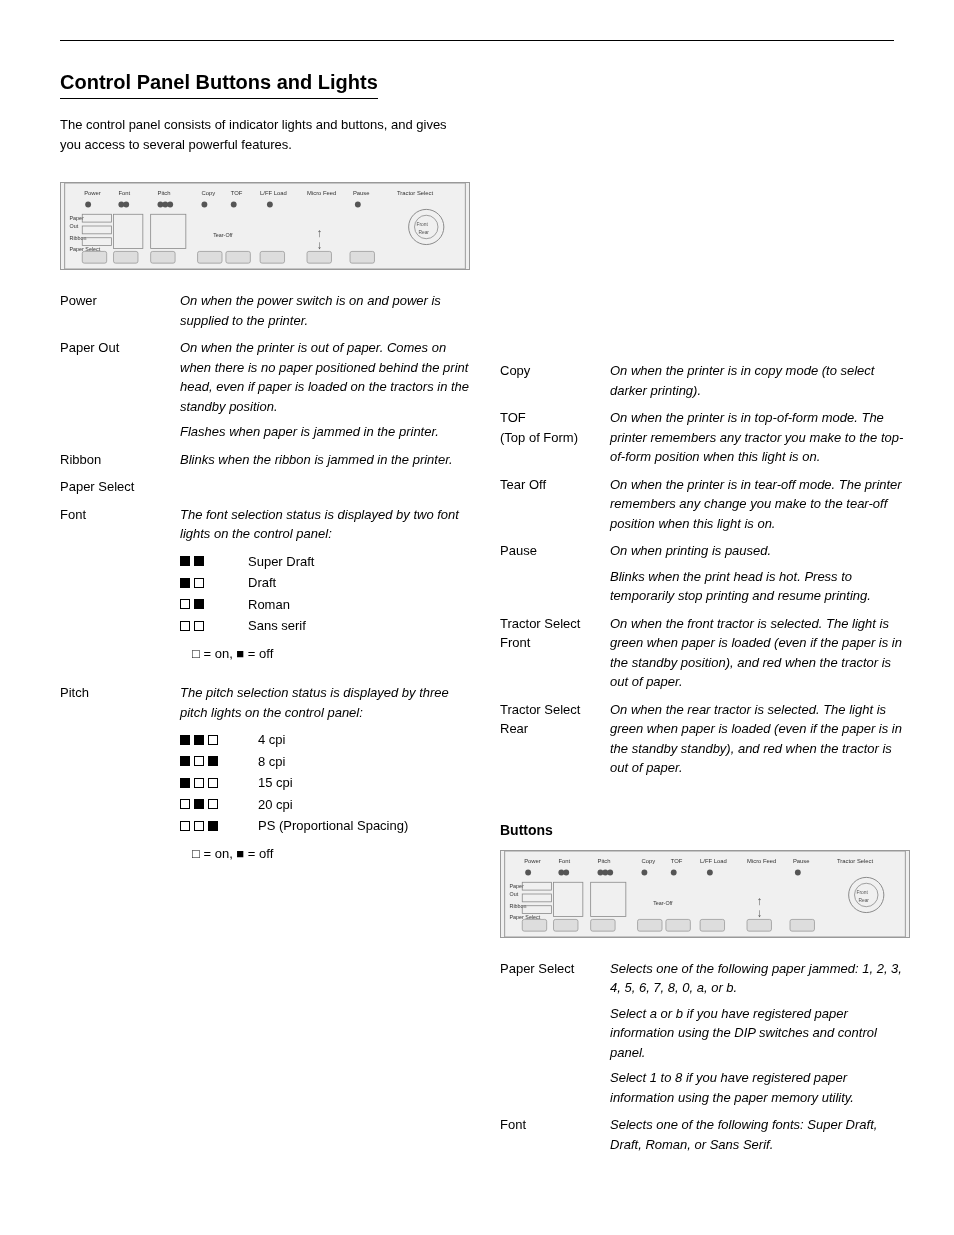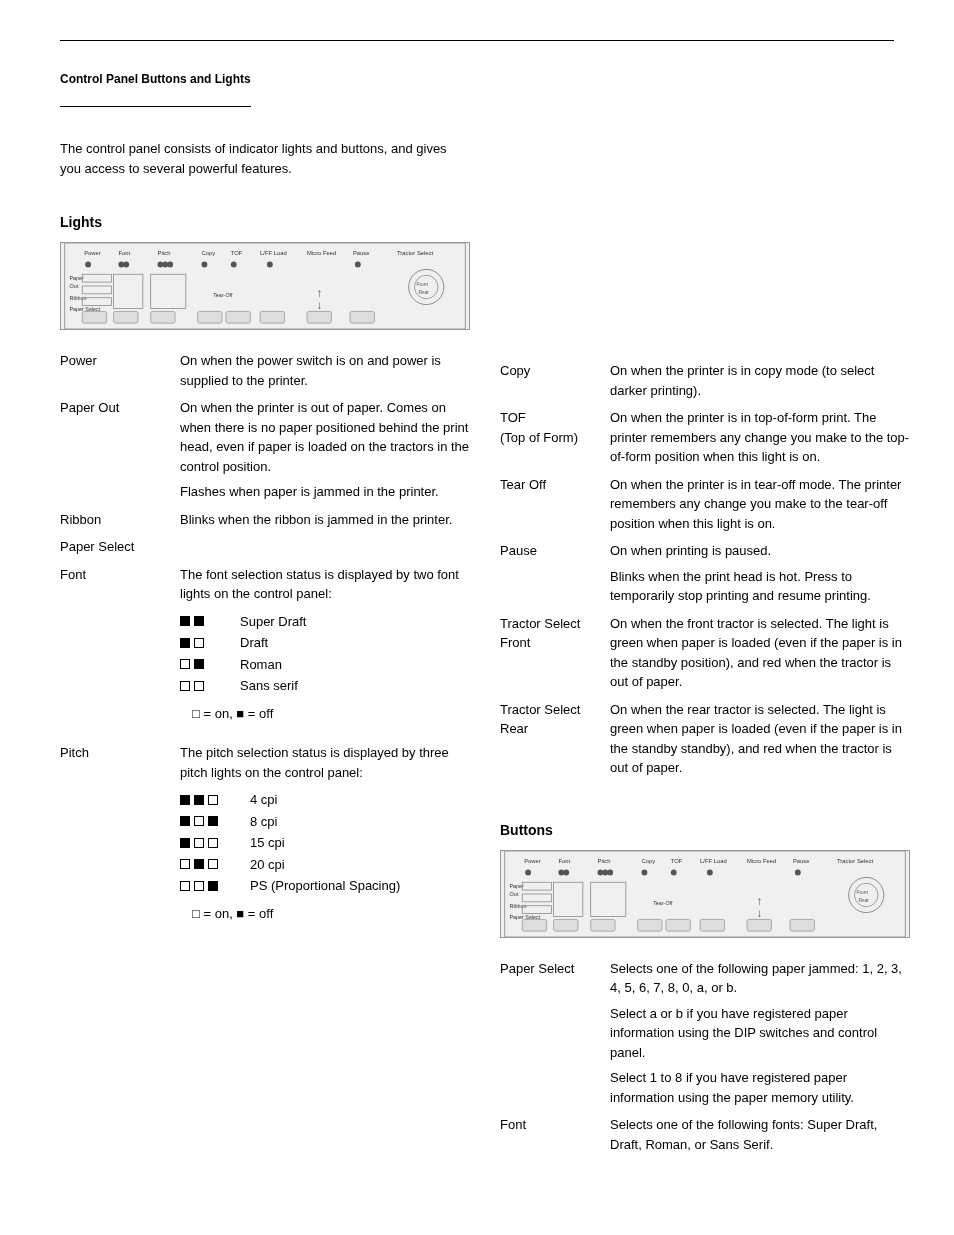--- a/index.html
+++ b/index.html
@@ -10,30 +10,30 @@
       color: #000;
       width: 954px;
       min-height: 1235px;
       padding: 40px 60px;
     }
     .top-rule {
       border-top: 1.5px solid #000;
       margin-bottom: 30px;
     }
     .section-title {
-      font-size: 12px;
+      font-size: 20px;
       font-weight: bold;
       border-bottom: 1.5px solid #000;
-      padding-bottom: 20px;
-      margin-bottom: 32px;
+      padding-bottom: 4px;
+      margin-bottom: 16px;
       display: inline-block;
     }
     .intro-text {
       font-size: 13px;
-      margin-bottom: 36px;
+      margin-bottom: 28px;
       line-height: 1.5;
     }
     .subsection-title {
       font-size: 14px;
       font-weight: bold;
       margin-bottom: 12px;
     }
     .two-col-layout {
       display: flex;
       gap: 0;
@@ -61,33 +61,35 @@
       font-size: 13px;
       padding-top: 0;
     }
     .def-desc {
       flex: 1;
       font-size: 13px;
       line-height: 1.5;
     }
     .def-desc p {
       margin-bottom: 6px;
+      font-style: italic;
     }
     .def-desc p:last-child {
       margin-bottom: 0;
     }
     
     .icon-table {
       margin: 8px 0 8px 0;
       font-size: 13px;
     }
     .icon-row {
       display: flex;
       align-items: center;
       margin-bottom: 2px;
+      gap: 8px;
     }
     .icon-boxes {
       display: flex;
       gap: 4px;
       width: 60px;
     }
     .box-filled {
       width: 10px;
       height: 10px;
       background: #000;
@@ -129,21 +131,20 @@
 <body>
 
 <div class="top-rule"></div>
 
 <div class="two-col-layout">
 
   <div class="left-col">
     <h1 class="section-title">Control Panel Buttons and Lights</h1>
     <p class="intro-text">The control panel consists of indicator lights and buttons, and gives you access to several powerful features.</p>
 
-    <h2 class="subsection-title">Lights</h2>
 
     
     <svg class="panel-svg" viewBox="0 0 410 88">
       <rect x="0" y="0" width="410" height="88" fill="#f0f0f0" stroke="#999"></rect>
 
       <text x="20" y="12" font-size="6" fill="#333">Power</text>
       <text x="55" y="12" font-size="6" fill="#333">Font</text>
       <text x="95" y="12" font-size="6" fill="#333">Pitch</text>
       <text x="140" y="12" font-size="6" fill="#333">Copy</text>
       <text x="170" y="12" font-size="6" fill="#333">TOF</text>
@@ -201,21 +202,21 @@
       <div class="def-row">
         <span class="def-term">Power</span>
         <div class="def-desc">
           <p>On when the power switch is on and power is supplied to the printer.</p>
         </div>
       </div>
 
       <div class="def-row">
         <span class="def-term">Paper Out</span>
         <div class="def-desc">
-          <p>On when the printer is out of paper. Comes on when there is no paper positioned behind the print head, even if paper is loaded on the tractors in the control position.</p>
+          <p>On when the printer is out of paper. Comes on when there is no paper positioned behind the print head, even if paper is loaded on the tractors in the standby position.</p>
           <p>Flashes when paper is jammed in the printer.</p>
         </div>
       </div>
 
       <div class="def-row">
         <span class="def-term">Ribbon</span>
         <div class="def-desc">
           <p>Blinks when the ribbon is jammed in the printer.</p>
         </div>
       </div>
@@ -322,21 +323,21 @@
       <div class="def-row">
         <span class="def-term">Copy</span>
         <div class="def-desc">
           <p>On when the printer is in copy mode (to select darker printing).</p>
         </div>
       </div>
 
       <div class="def-row">
         <span class="def-term">TOF<br>(Top of Form)</span>
         <div class="def-desc">
-          <p>On when the printer is in top-of-form print. The printer remembers any change you make to the top-of-form position when this light is on.</p>
+          <p>On when the printer is in top-of-form mode. The printer remembers any tractor you make to the top-of-form position when this light is on.</p>
         </div>
       </div>
 
       <div class="def-row">
         <span class="def-term">Tear Off</span>
         <div class="def-desc">
           <p>On when the printer is in tear-off mode. The printer remembers any change you make to the tear-off position when this light is on.</p>
         </div>
       </div>
 

